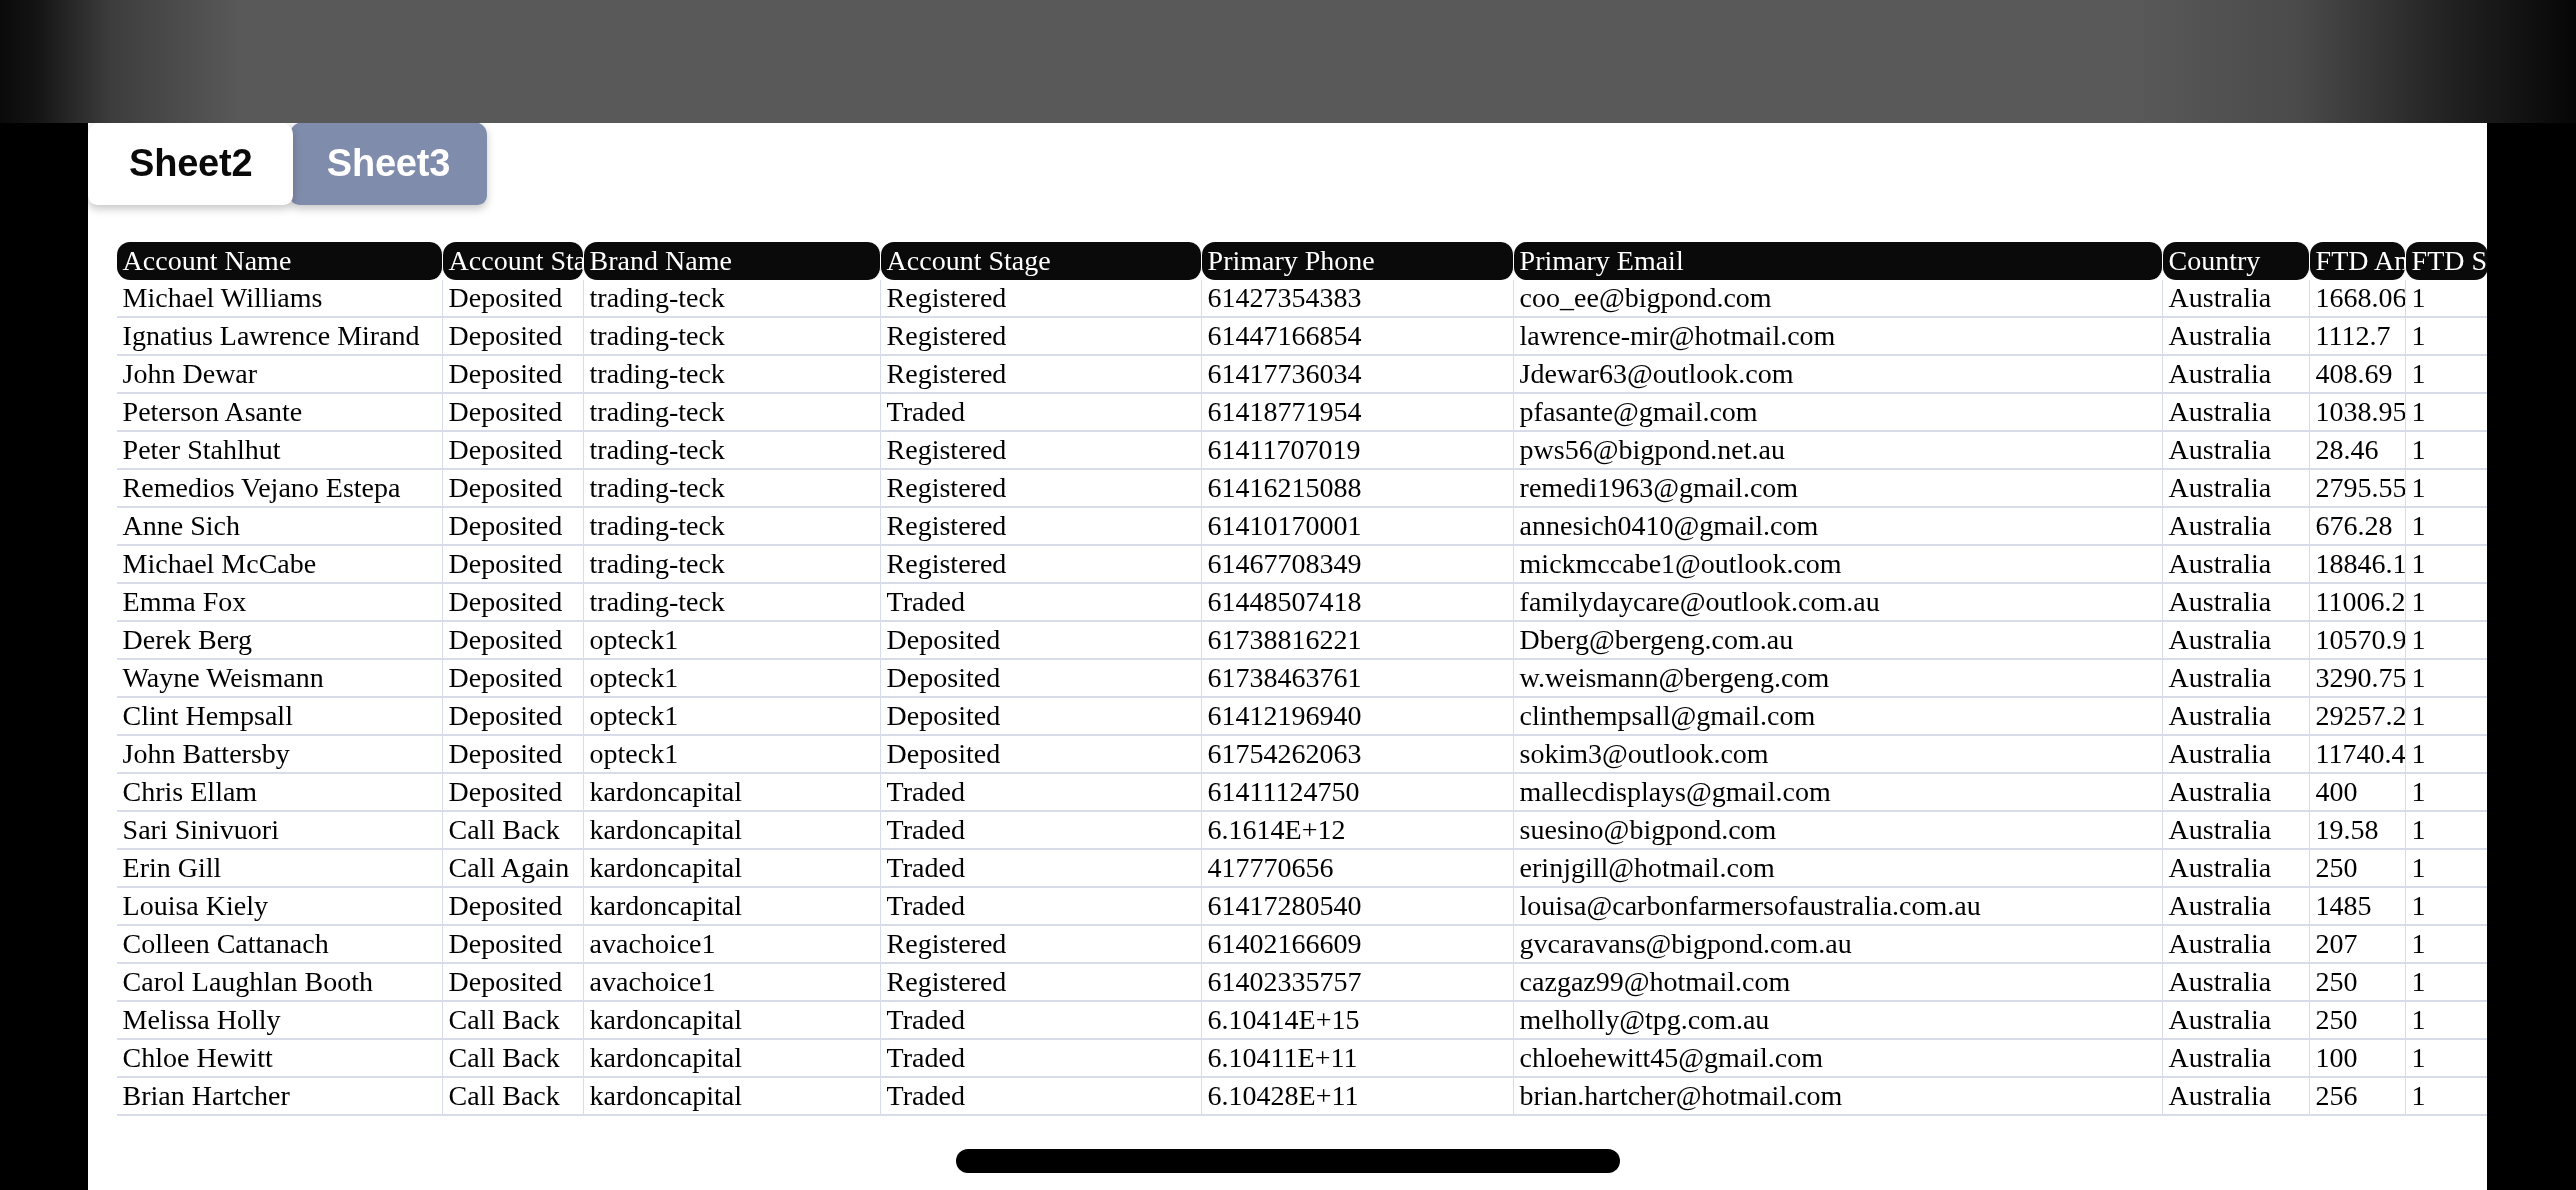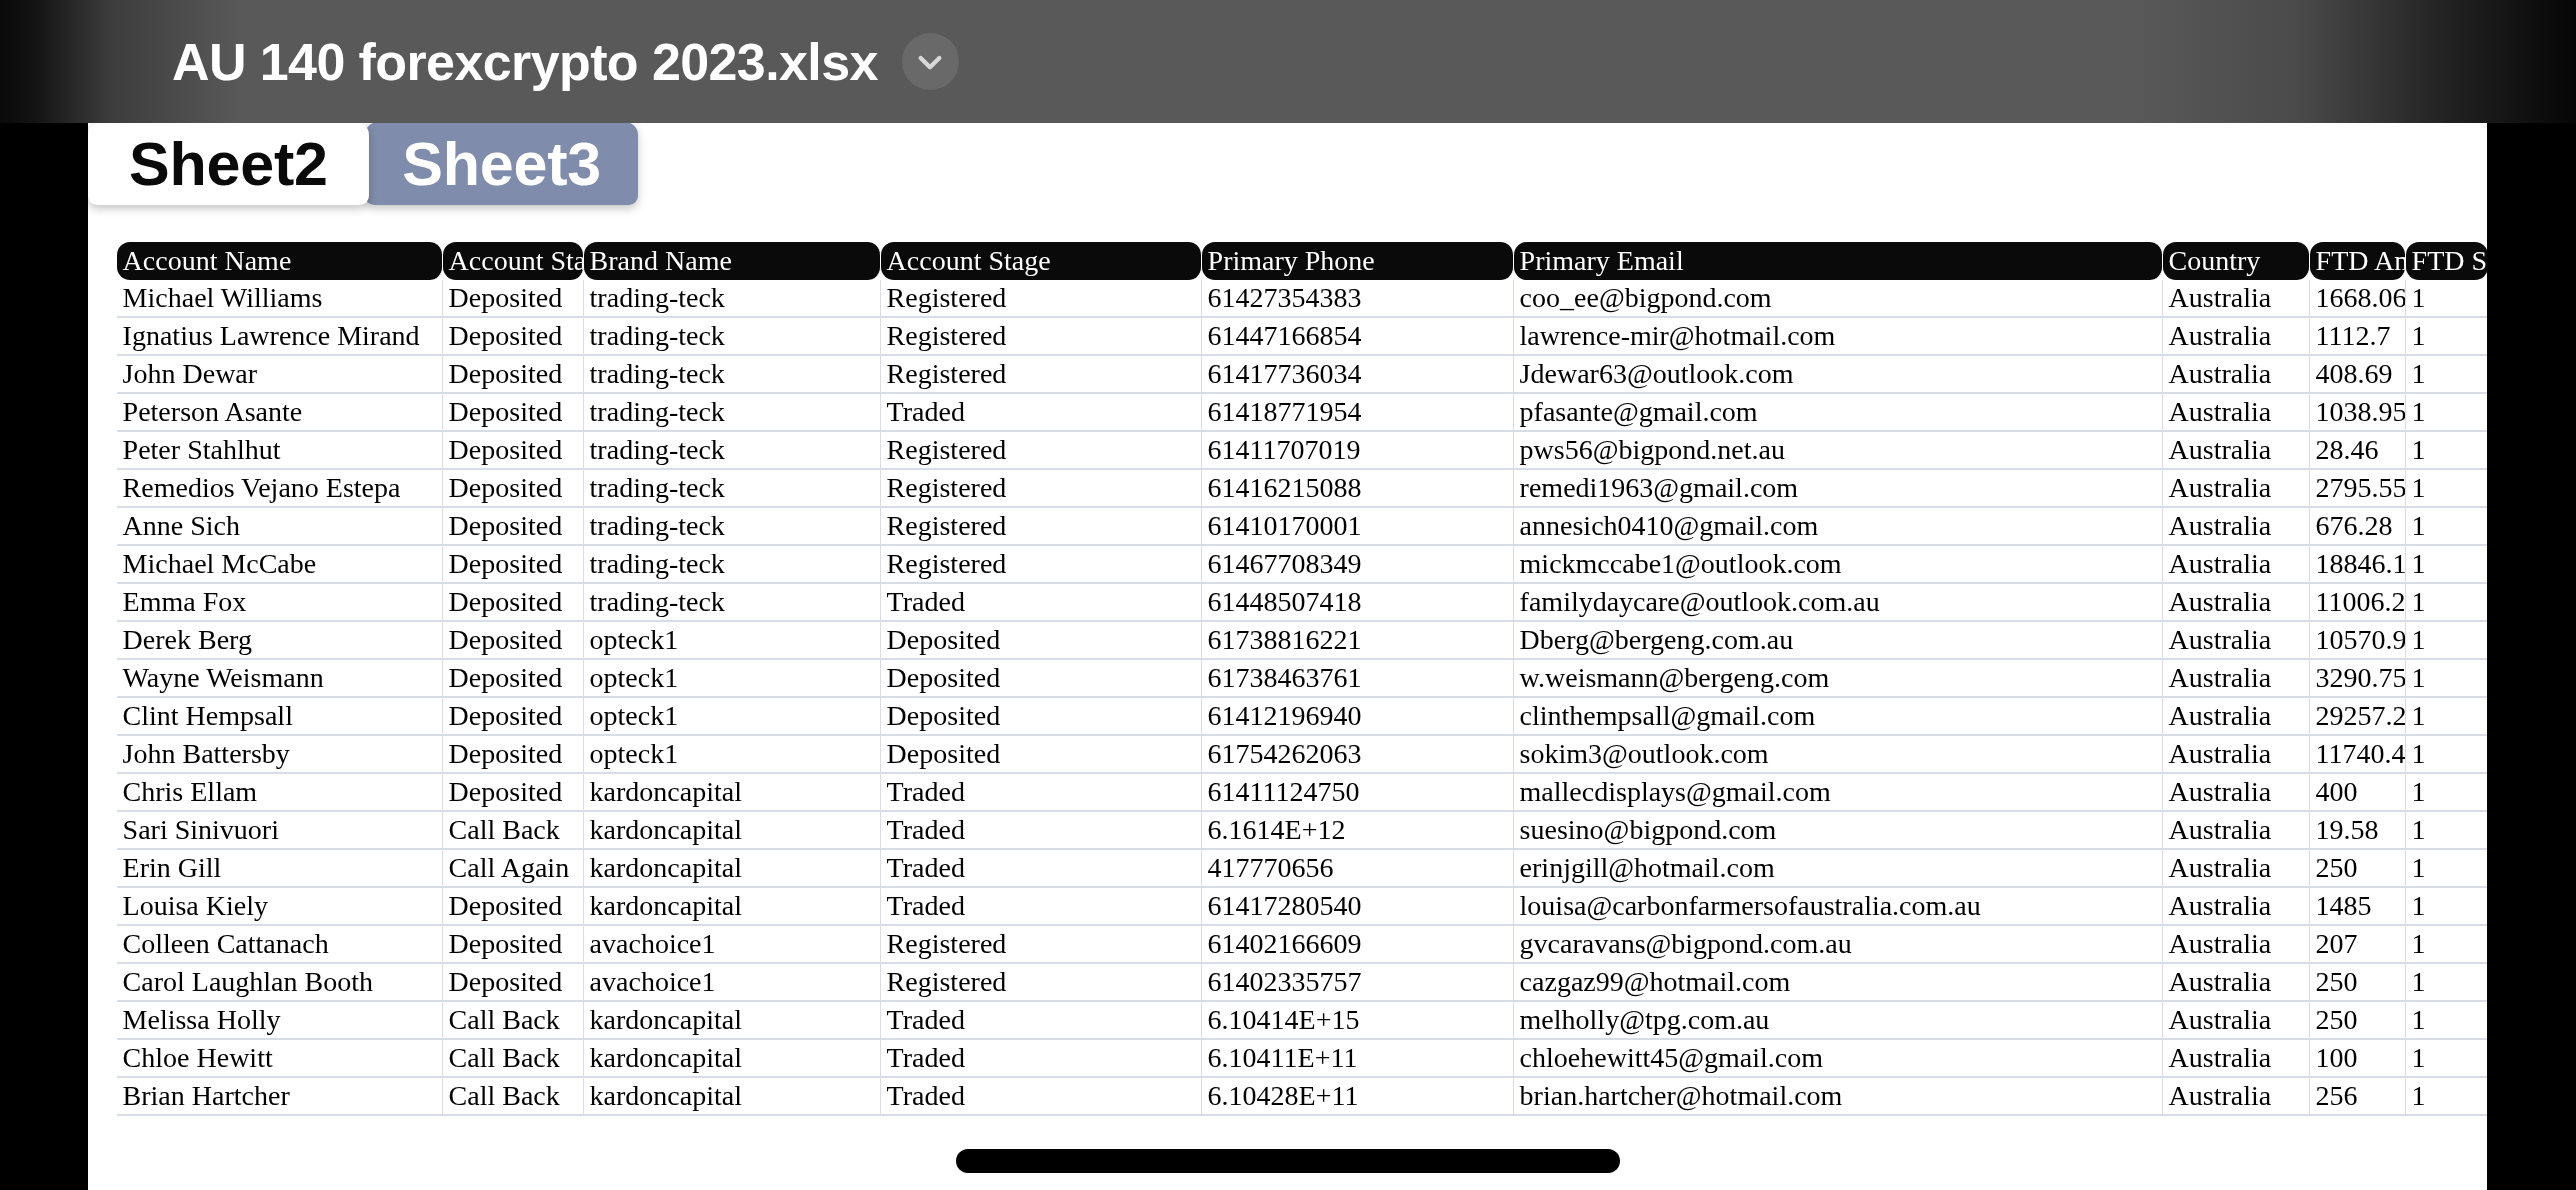--- a/index.html
+++ b/index.html
@@ -109,21 +109,21 @@
     display: flex;
     align-items: flex-start;
     height: 89px;
   }
 
   .tab {
     height: 83px;
     display: flex;
     align-items: center;
     justify-content: center;
-    font-size: 61px;
+    font-size: 38px;
     font-weight: bold;
     font-family: "Liberation Sans", sans-serif;
     letter-spacing: -0.2px;
     white-space: nowrap;
     cursor: pointer;
     border-radius: 13px 13px 9.3px 9.3px;
   }
 
   .tab.inactive {
     background: #ffffff;
@@ -214,28 +214,20 @@
     z-index: 40;
   }
 </style>
 </head>
 <body>
 
 <div id="app">
 
   <div class="navbar">
 
-    <div class="nav-title-wrap">
-      <div class="nav-title">AU 140 forexcrypto 2023.xlsx</div>
-      <div class="chev-circle">
-        <svg width="32" height="32" viewBox="0 0 24 24" fill="none" stroke="#d8d8d8" stroke-width="3.2" stroke-linecap="round" stroke-linejoin="round">
-          <polyline points="5 9 12 16 19 9"></polyline>
-        </svg>
-      </div>
-    </div>
 
   </div>
 
   <div class="doc-canvas">
 
     <div class="tabbar">
       <div class="tab inactive">Sheet2</div>
       <div class="tab active">Sheet3</div>
     </div>
 

